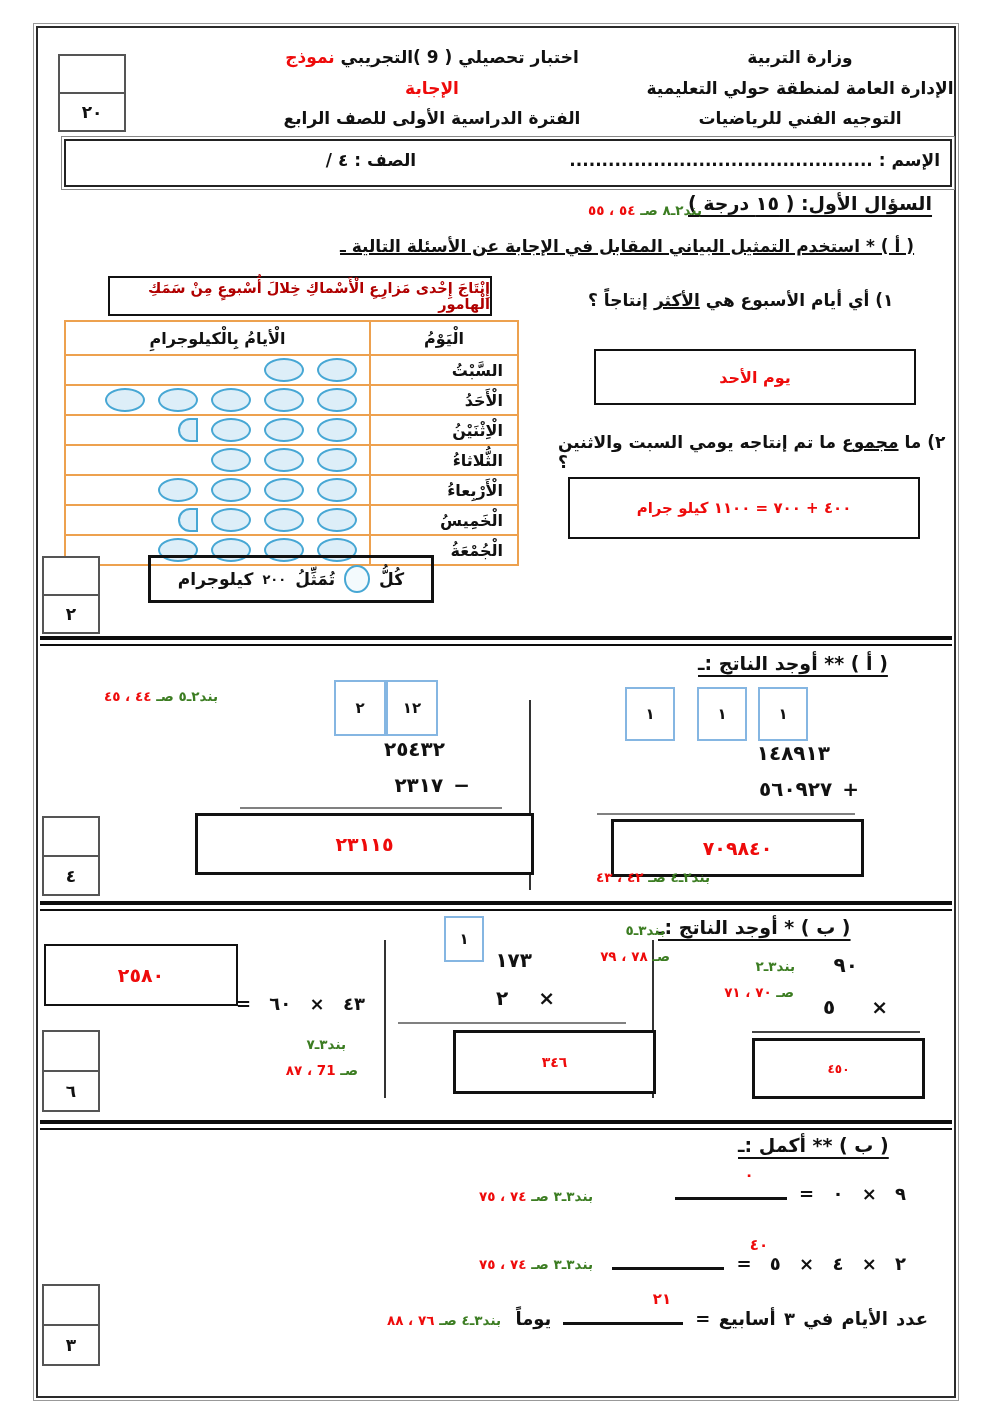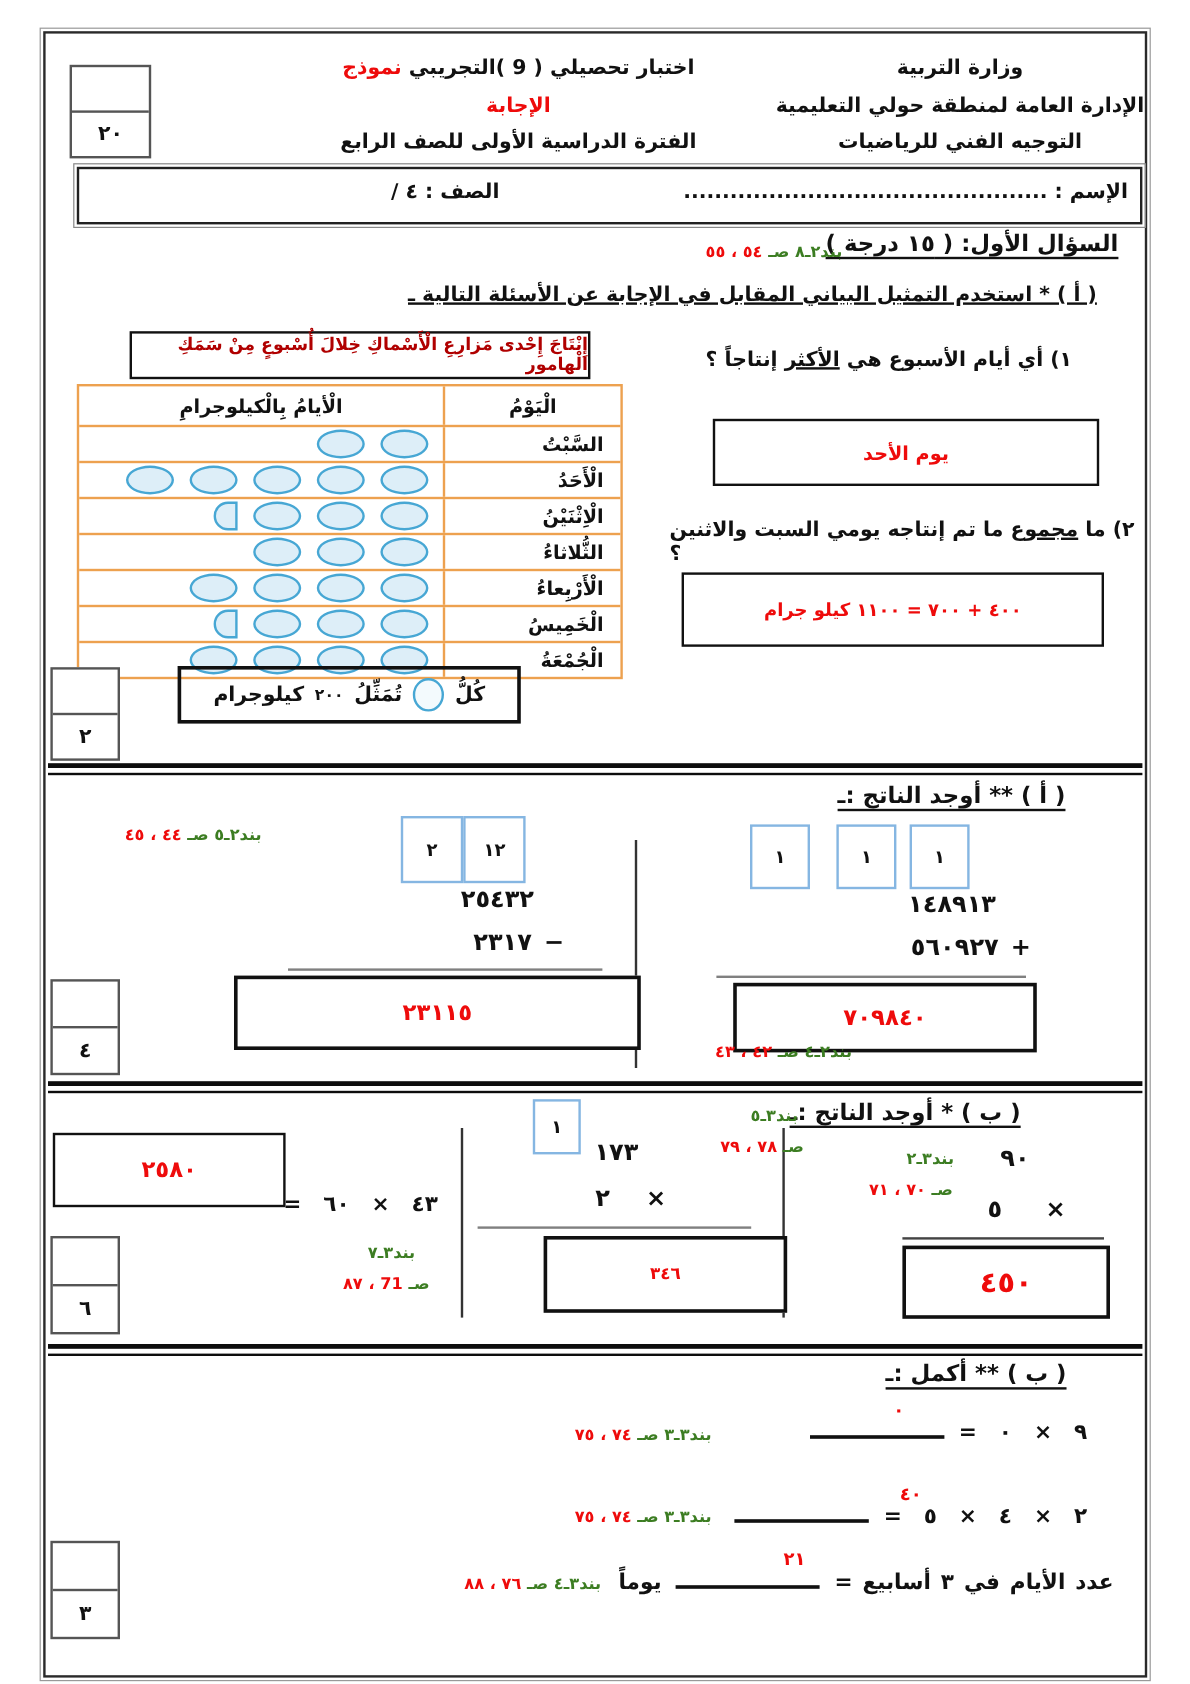--- a/index.html
+++ b/index.html
@@ -244,21 +244,21 @@
     <span class="g">صـ</span> <span class="r">٧٠ ، ٧١</span>
   </div>
   <div class="abs numrow" style="left:788px;top:953px;width:70px;font-size:20px;">
     <span class="num ls22">٩٠</span>
   </div>
   <div class="abs numrow" style="left:770px;top:995px;width:118px;font-size:20px;">
     <span class="op">×</span>
     <span class="num" style="margin-right:26px;">٥</span>
   </div>
   <div class="abs rule" style="left:752px;top:1031px;width:168px;border-top-color:#444;"></div>
-  <div class="abs ansbox" style="left:752px;top:1038px;width:167px;height:55px;font-size:24px;">
+  <div class="abs ansbox" style="left:752px;top:1038px;width:167px;height:55px;font-size:12px;">
     <span class="num ls36">٤٥٠</span>
   </div>
 
   <div class="abs ref" style="left:590px;top:922px;width:75px;">
     <span class="g">بند٣ـ٥</span>
   </div>
   <div class="abs ref" style="left:552px;top:948px;width:118px;">
     <span class="g">صـ</span> <span class="r">٧٨ ، ٧٩</span>
   </div>
   <div class="abs carrybox" style="left:444px;top:916px;width:36px;height:42px;">١</div>

